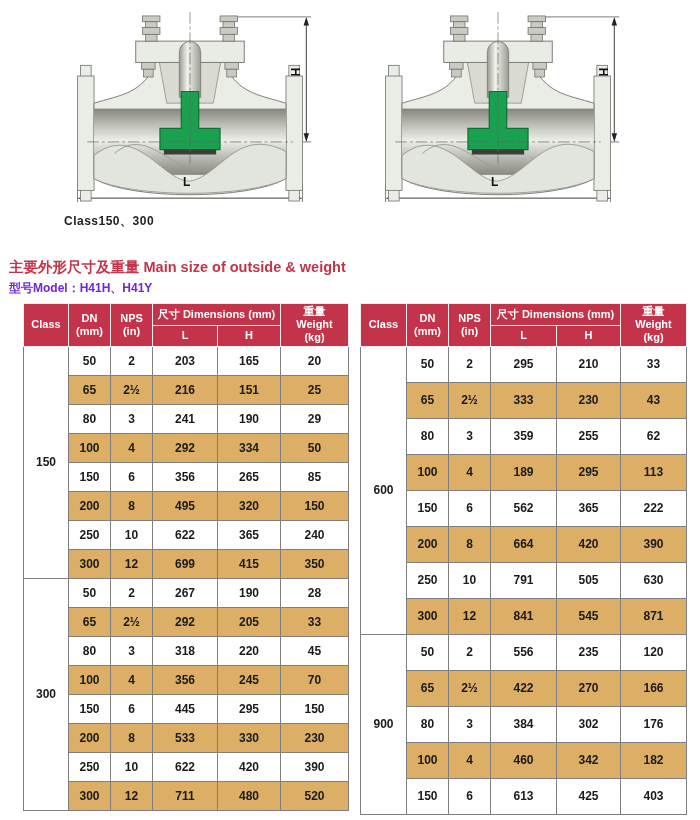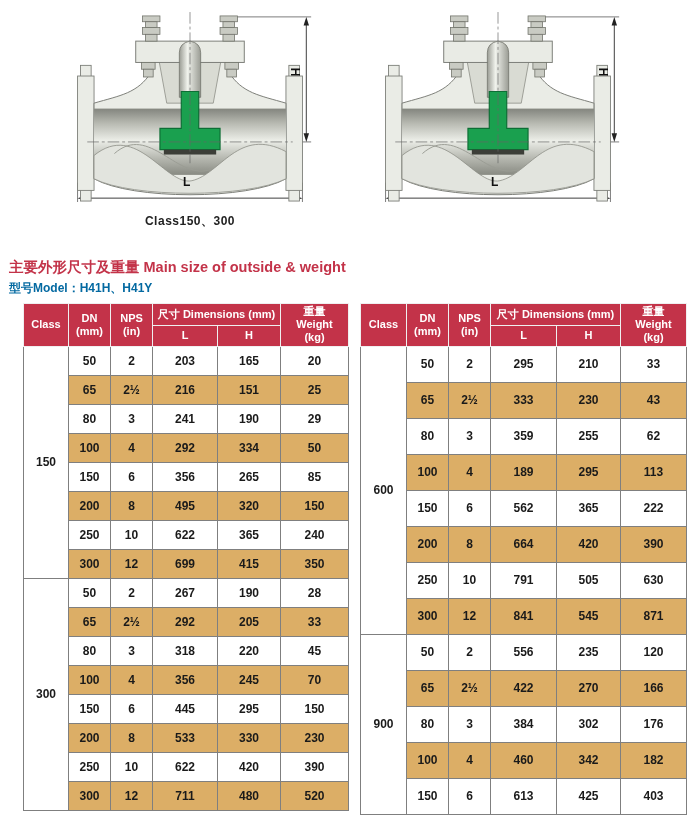--- a/index.html
+++ b/index.html
@@ -5,32 +5,32 @@
   html,body{margin:0;padding:0;}
   body{
     width:700px;height:820px;position:relative;background:#ffffff;
     font-family:"Liberation Sans","DejaVu Sans",sans-serif;
     -webkit-font-smoothing:antialiased;
   }
   
   .figure{position:absolute;width:252px;}
   .figure svg{display:block;}
   .fig-caption{
-    text-align:center;font-size:12px;font-weight:bold;color:#222;
+    font-size:12px;font-weight:bold;color:#222;
     margin-top:5px;letter-spacing:.5px;
   }
   .dim-label{
     position:absolute;font-size:12px;font-weight:bold;color:#111;line-height:1;
   }
   .dim-h{left:227px;top:58px;transform:rotate(90deg);}
   .dim-l{left:119px;top:168px;}
   
   .title-block{position:absolute;left:9px;top:259px;}
   .main-title{font-size:14.5px;font-weight:bold;color:#c33349;line-height:1.2;}
-  .model-line{font-size:12px;font-weight:bold;color:#0369a1;margin-top:4px;}
+  .model-line{font-size:12px;font-weight:bold;color:#6d28d9;margin-top:4px;}
   
   .dim-table{
     position:absolute;top:303px;border-collapse:collapse;table-layout:fixed;
     font-size:12px;font-weight:bold;color:#1a1a1a;
     border:1px solid #7f7f7f;
   }
   #table-0{left:23px;width:325px;}
   #table-1{left:360px;width:326px;}
   .dim-table thead th{
     background:#c33349;color:#ffffff;font-weight:bold;font-size:11px;

